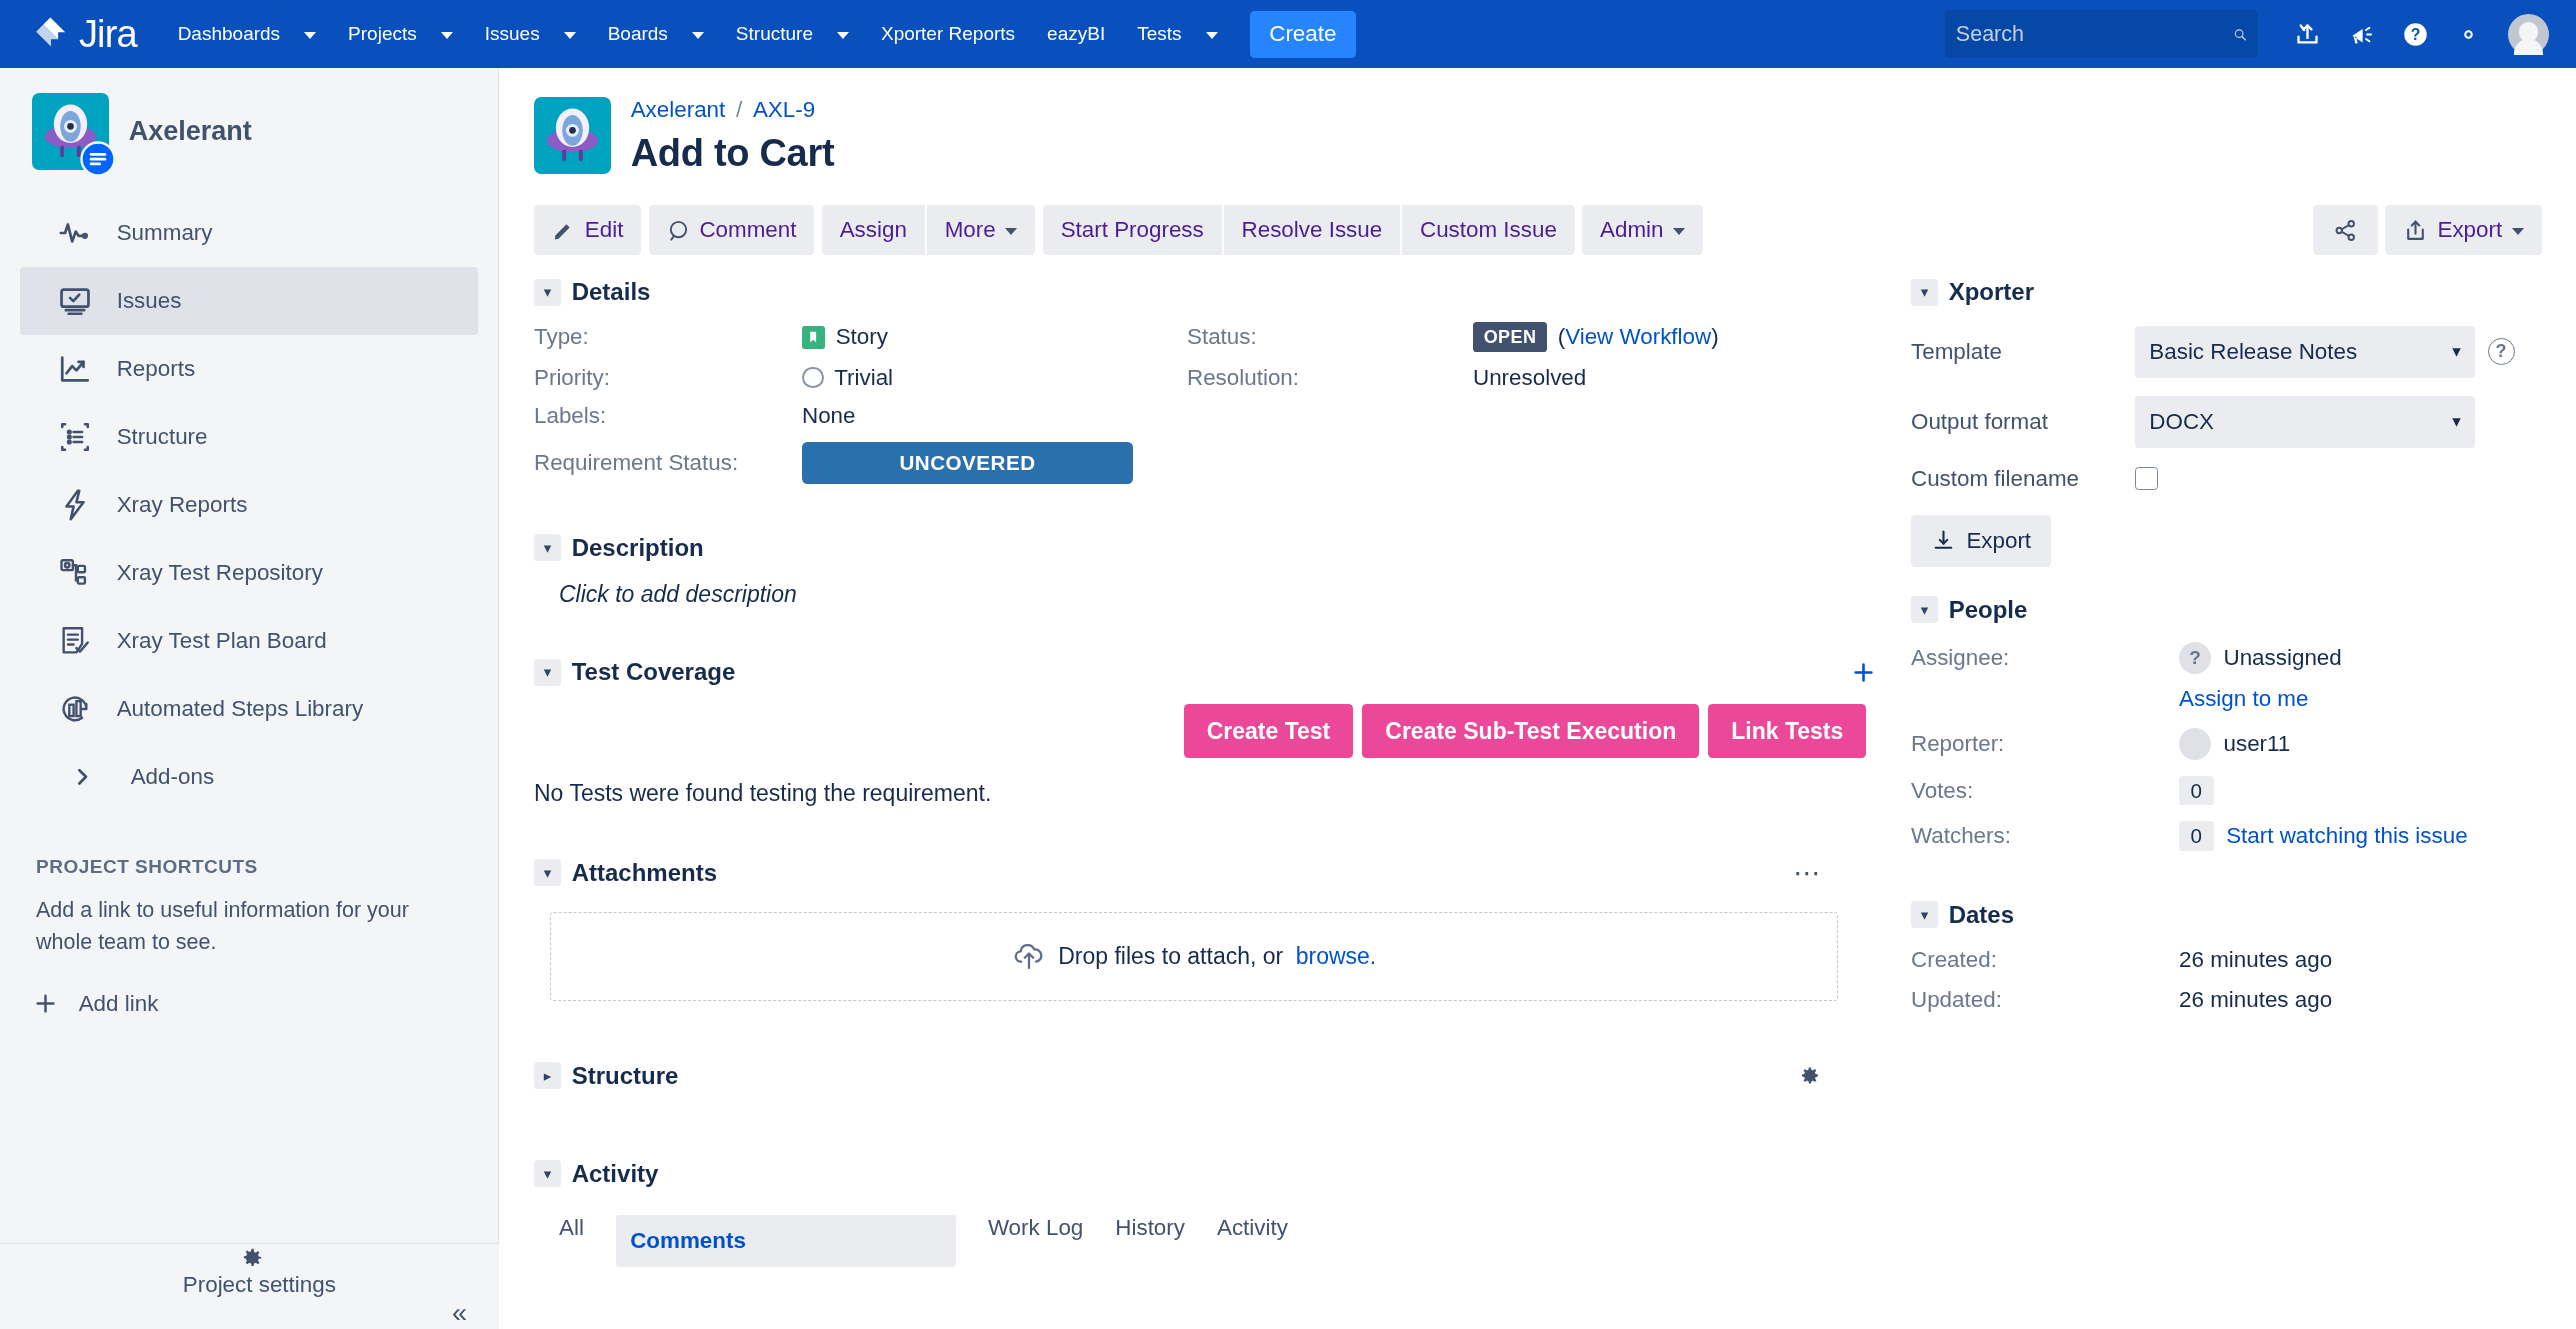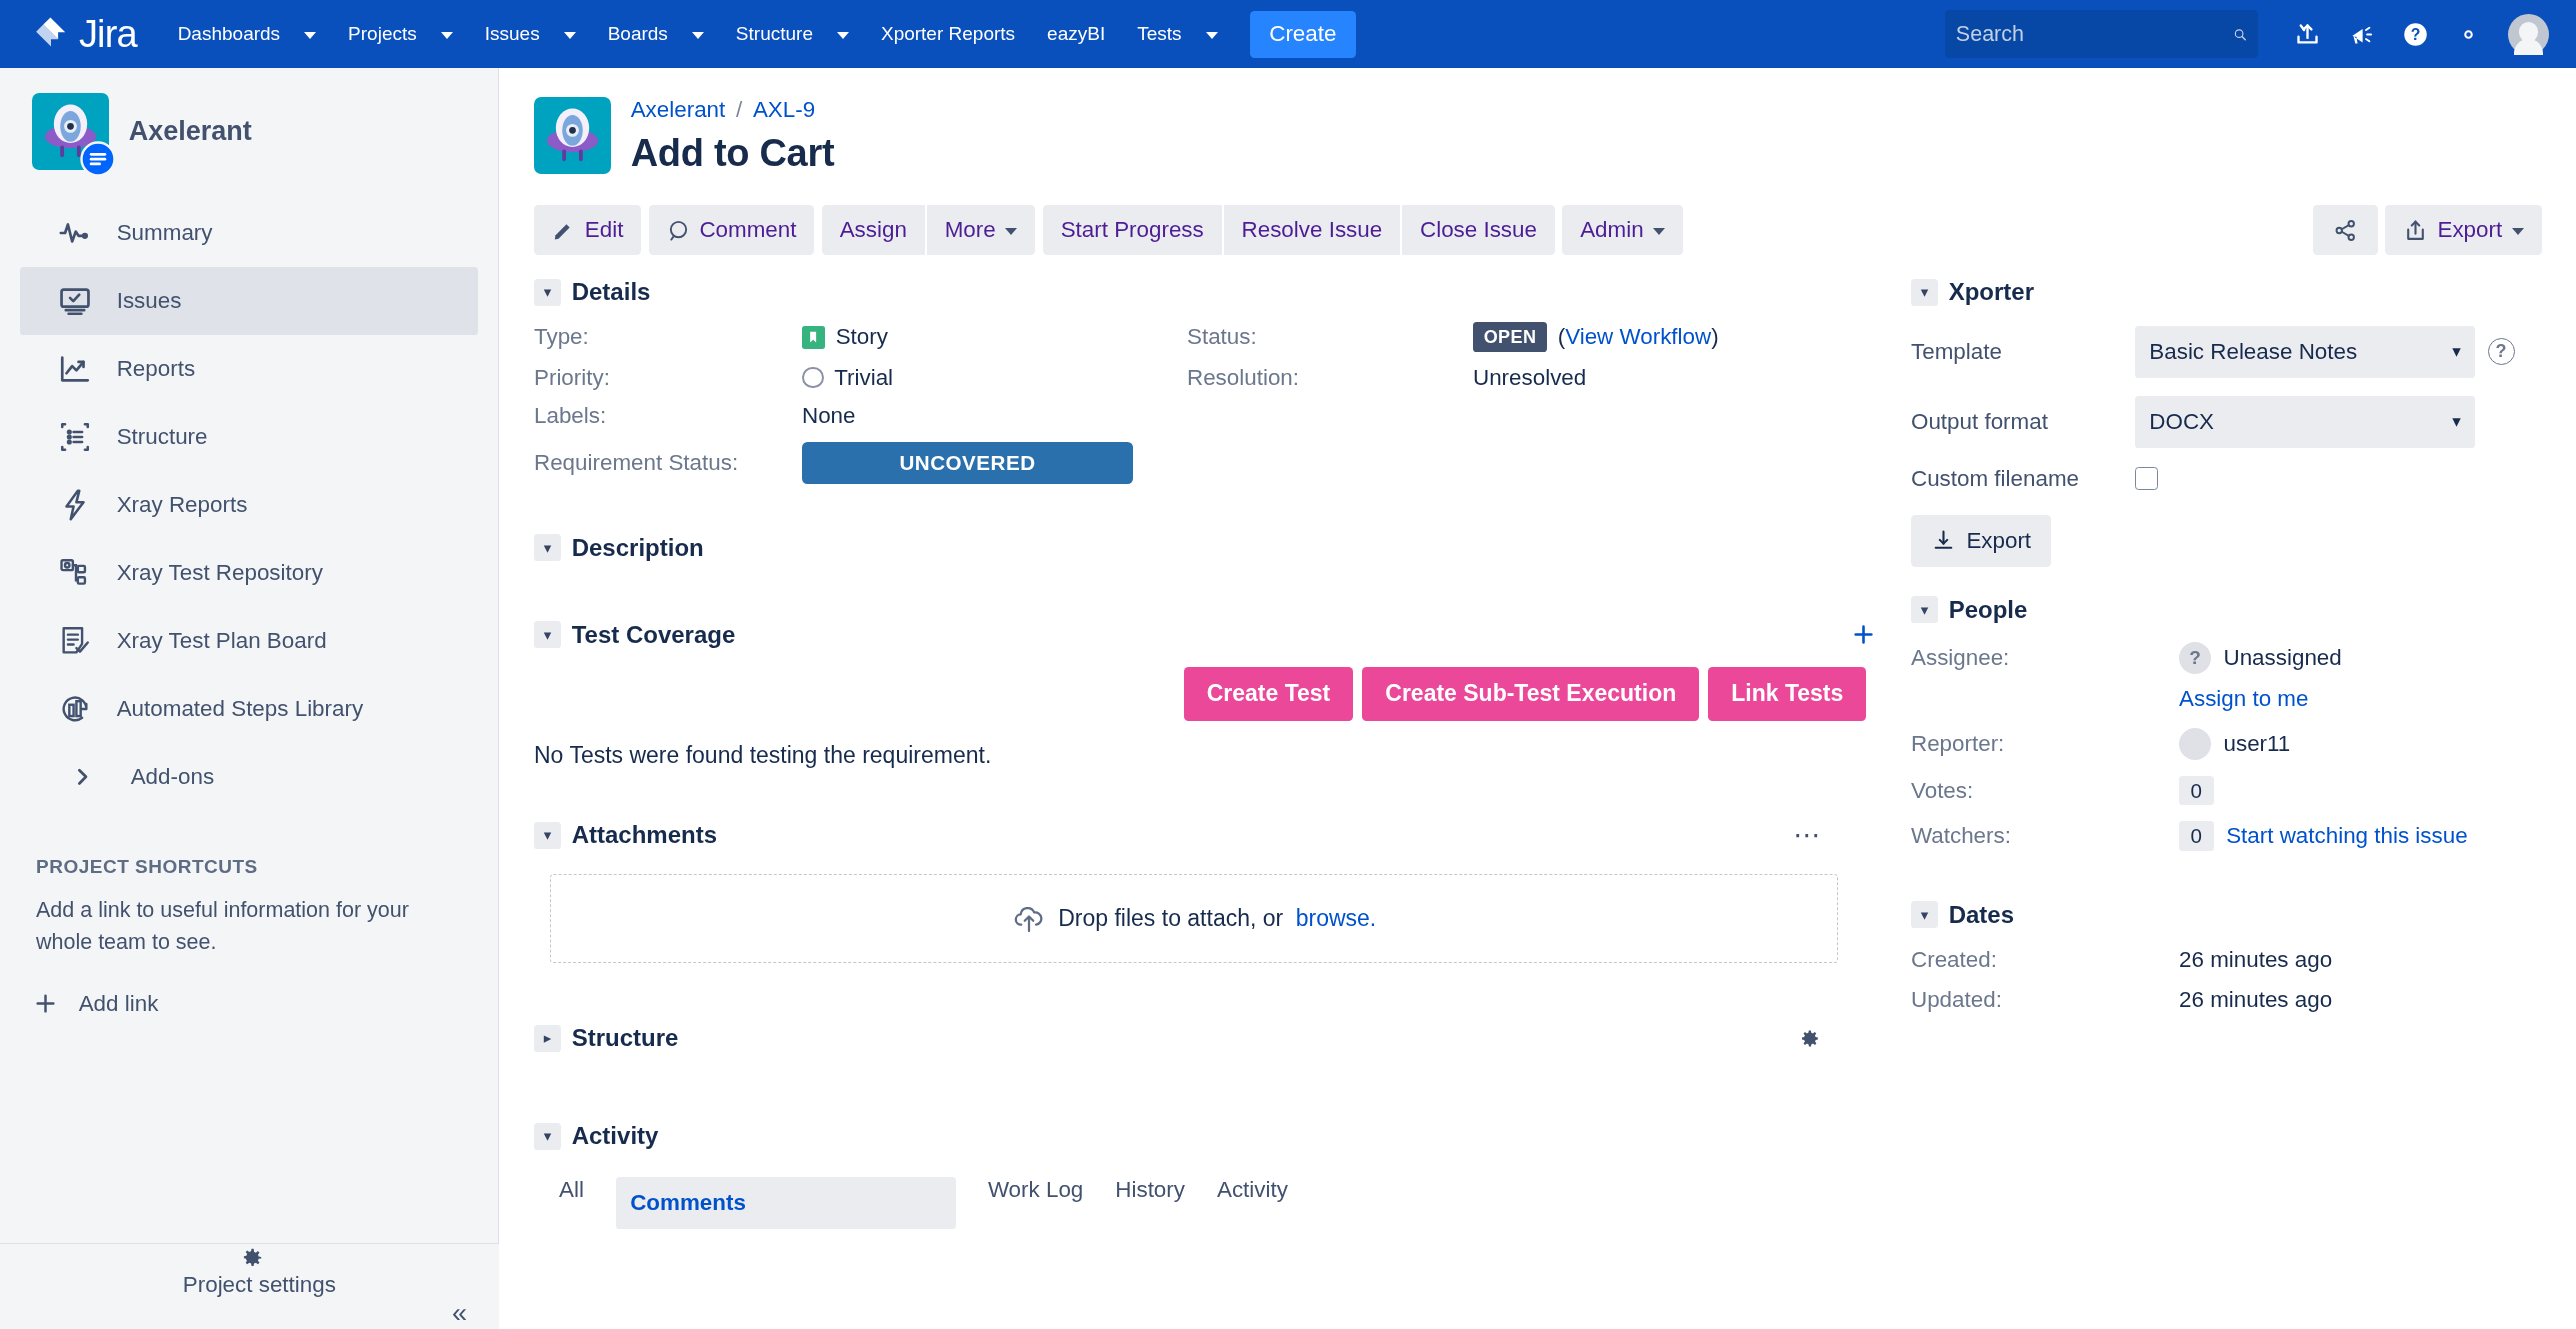--- a/index.html
+++ b/index.html
@@ -530,21 +530,21 @@
     <div class="tbtn-group">
       <button class="tbtn" style="border-radius:4.5px 0 0 4.5px">Assign</button>
       <button class="tbtn" style="border-radius:0 4.5px 4.5px 0">
         <span>More</span>
         <i class="chev-d" style="border-top-color:#42526e"></i>
       </button>
     </div>
     <div class="tbtn-group">
       <button class="tbtn" style="border-radius:4.5px 0 0 4.5px">Start Progress</button>
       <button class="tbtn" style="border-radius:0">Resolve Issue</button>
-      <button class="tbtn" style="border-radius:0 4.5px 4.5px 0">Close Issue</button>
+      <button class="tbtn" style="border-radius:0 4.5px 4.5px 0">Custom Issue</button>
     </div>
     <button class="tbtn">
       <span>Admin</span>
       <i class="chev-d" style="border-top-color:#42526e"></i>
     </button>
 
     <div class="toolbar-right">
       <button class="tbtn" style="padding:0 19.7px">
         <svg width="25" height="25" viewBox="0 0 24 24" fill="none" stroke="#42526e" stroke-width="1.9">
           <circle cx="17.5" cy="5.5" r="2.6"></circle>
@@ -613,20 +613,21 @@
         <div></div>
           <div></div>
       </div>
 
       <div class="spacer-56"></div>
 
       <div class="sec-head">
         <span class="twisty">▾</span>
         <span class="sec-title">Description</span>
       </div>
+      <div class="desc-placeholder">Click to add description</div>
 
       <div class="spacer-56"></div>
 
       <div class="sec-head">
         <span class="twisty">▾</span>
         <span class="sec-title">Test Coverage</span>
         <span class="sec-action">
           <svg width="27" height="27" viewBox="0 0 24 24" stroke="#0052cc" stroke-width="2.3" stroke-linecap="round">
             <path d="M12 5v14M5 12h14"></path>
           </svg>

